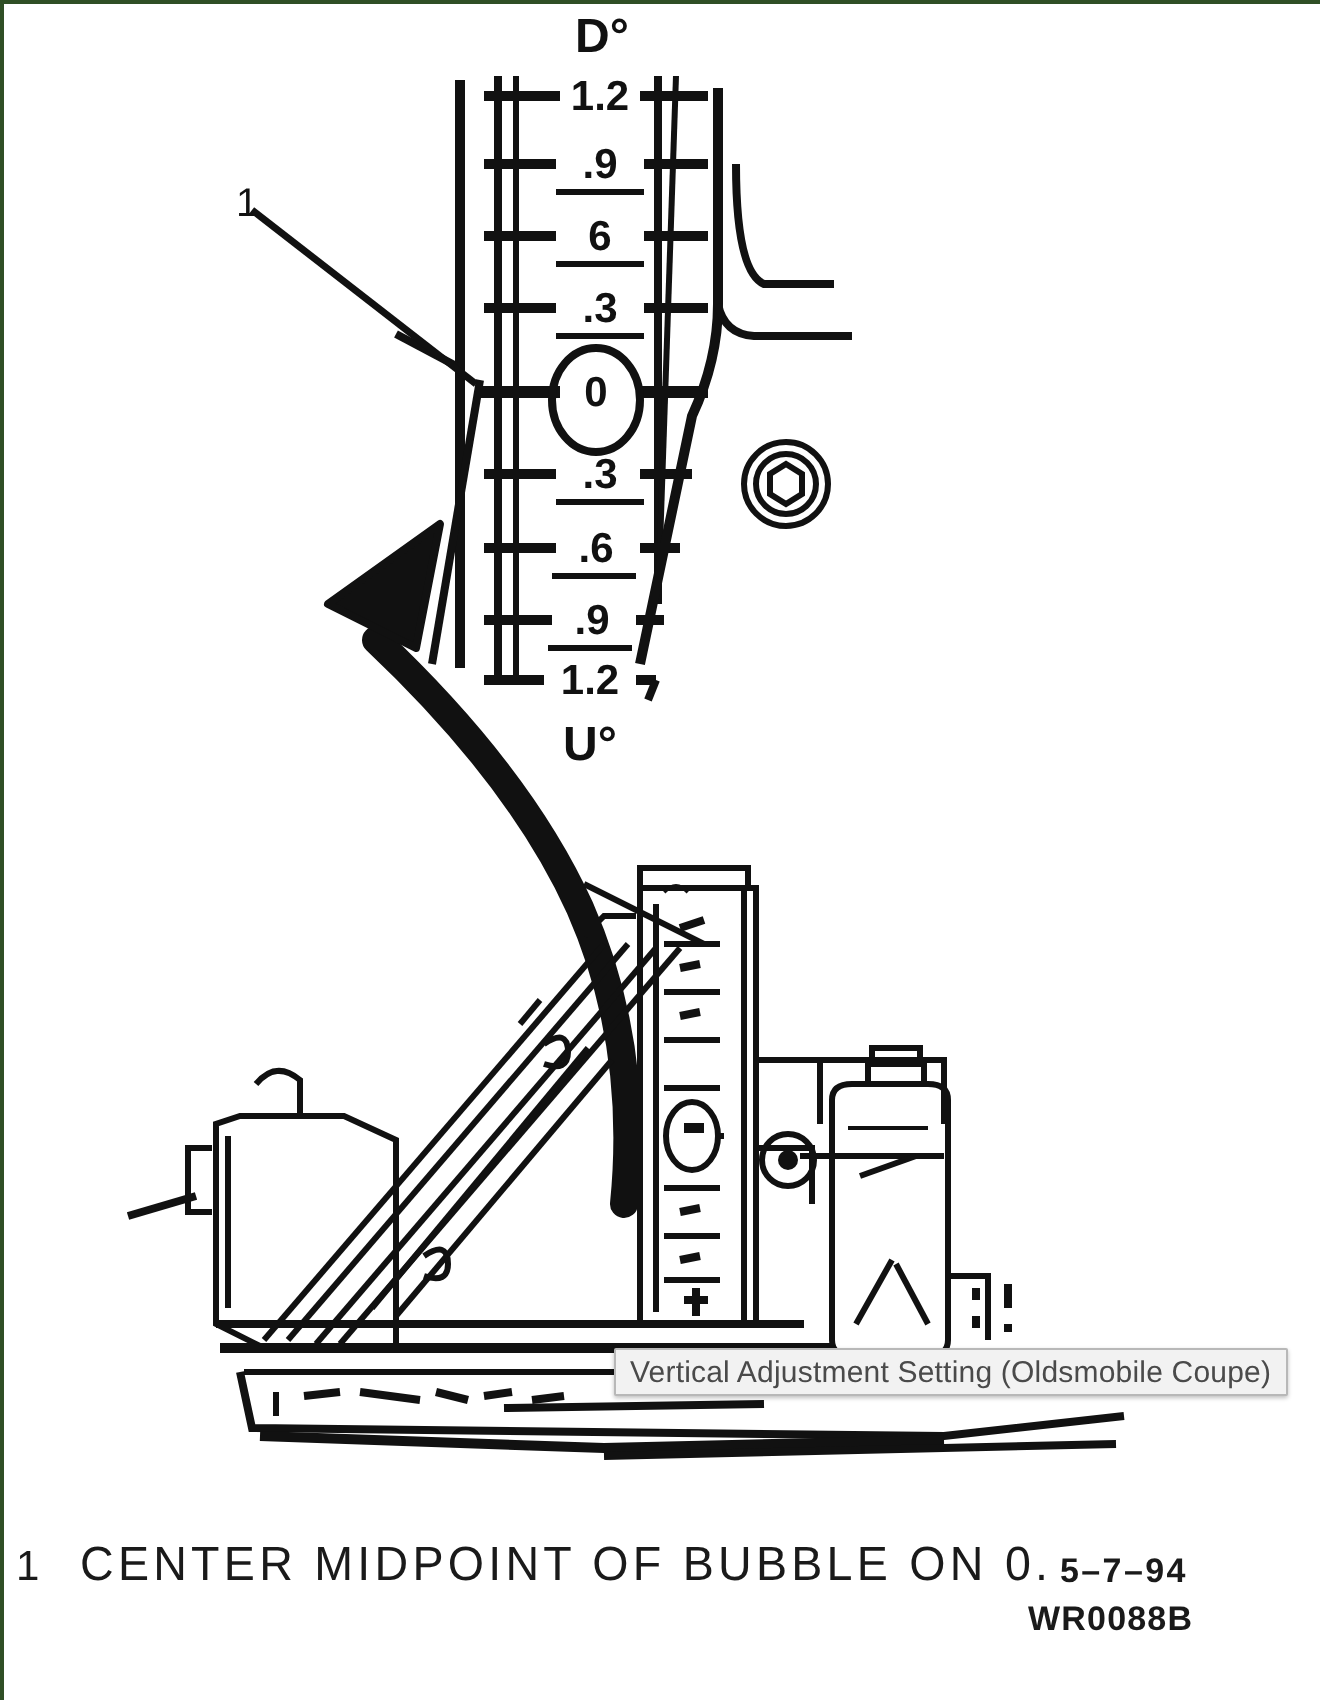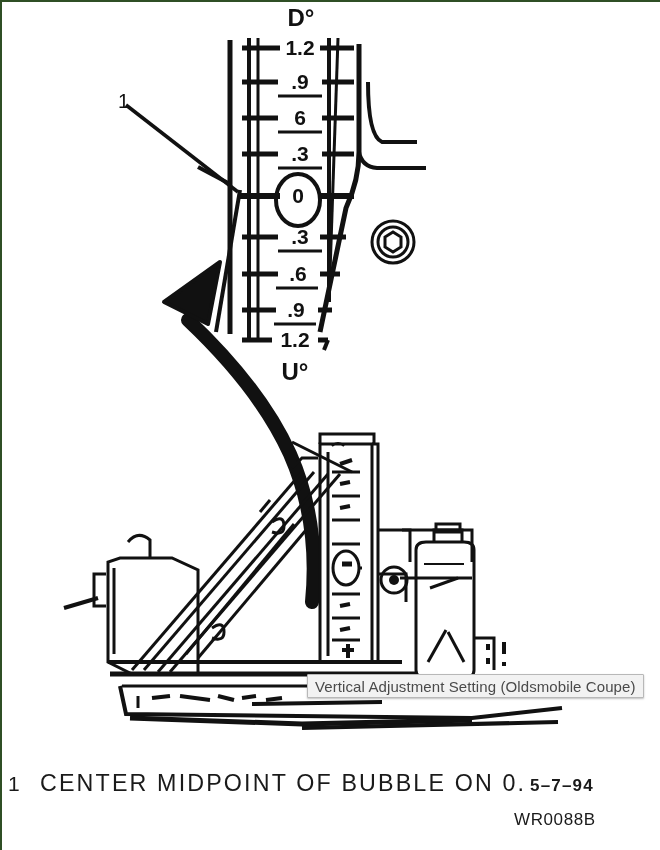--- a/index.html
+++ b/index.html
@@ -77,23 +77,23 @@
   }
   #cap-date {
     left: 528px;
     top: 16px;
     font-size: 17px;
     font-weight: bold;
     letter-spacing: 1.2px;
   }
   #cap-code {
     left: 512px;
-    top: 50px;
+    top: 40px;
     font-size: 17px;
-    font-weight: normal;
+    font-weight: bold;
     letter-spacing: 0.6px;
   }
   .scale-num {
     font-family: "Liberation Sans", sans-serif;
     font-size: 21px;
     font-weight: bold;
     fill: #111111;
   }
   .axis-letter {
     font-family: "Liberation Sans", sans-serif;

